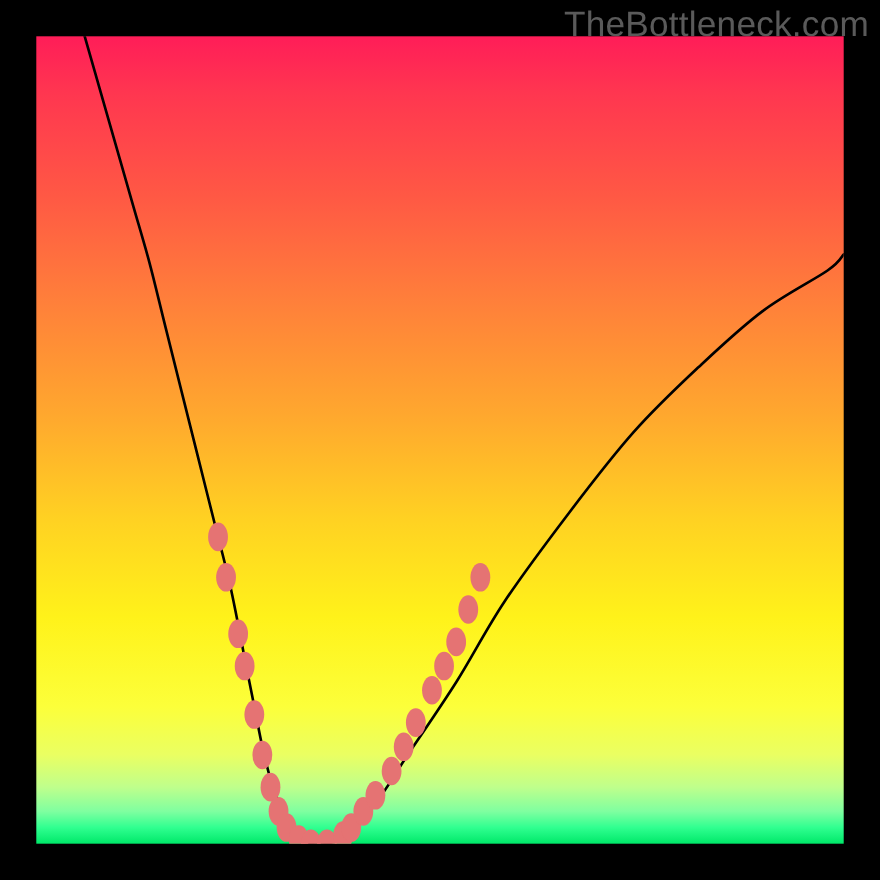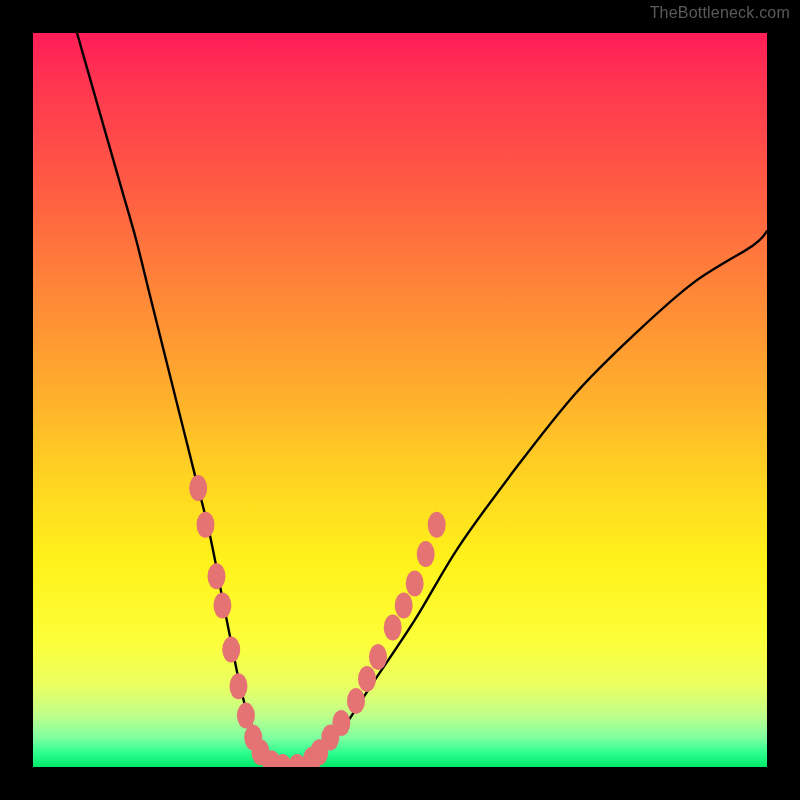--- a/index.html
+++ b/index.html
@@ -47,21 +47,21 @@
     left: 0;
     top: 0;
     width: 734px;
     height: 734px;
   }
   .watermark {
     position: absolute;
     top: 4px;
     right: 10px;
     color: #5a5a5a;
-    font-size: 16px;
+    font-size: 32px;
     font-weight: 400;
     letter-spacing: 0.2px;
     user-select: none;
   }
 </style>
 </head>
 <body>
 
 <div class="frame">
   <div class="watermark">TheBottleneck.com</div>

